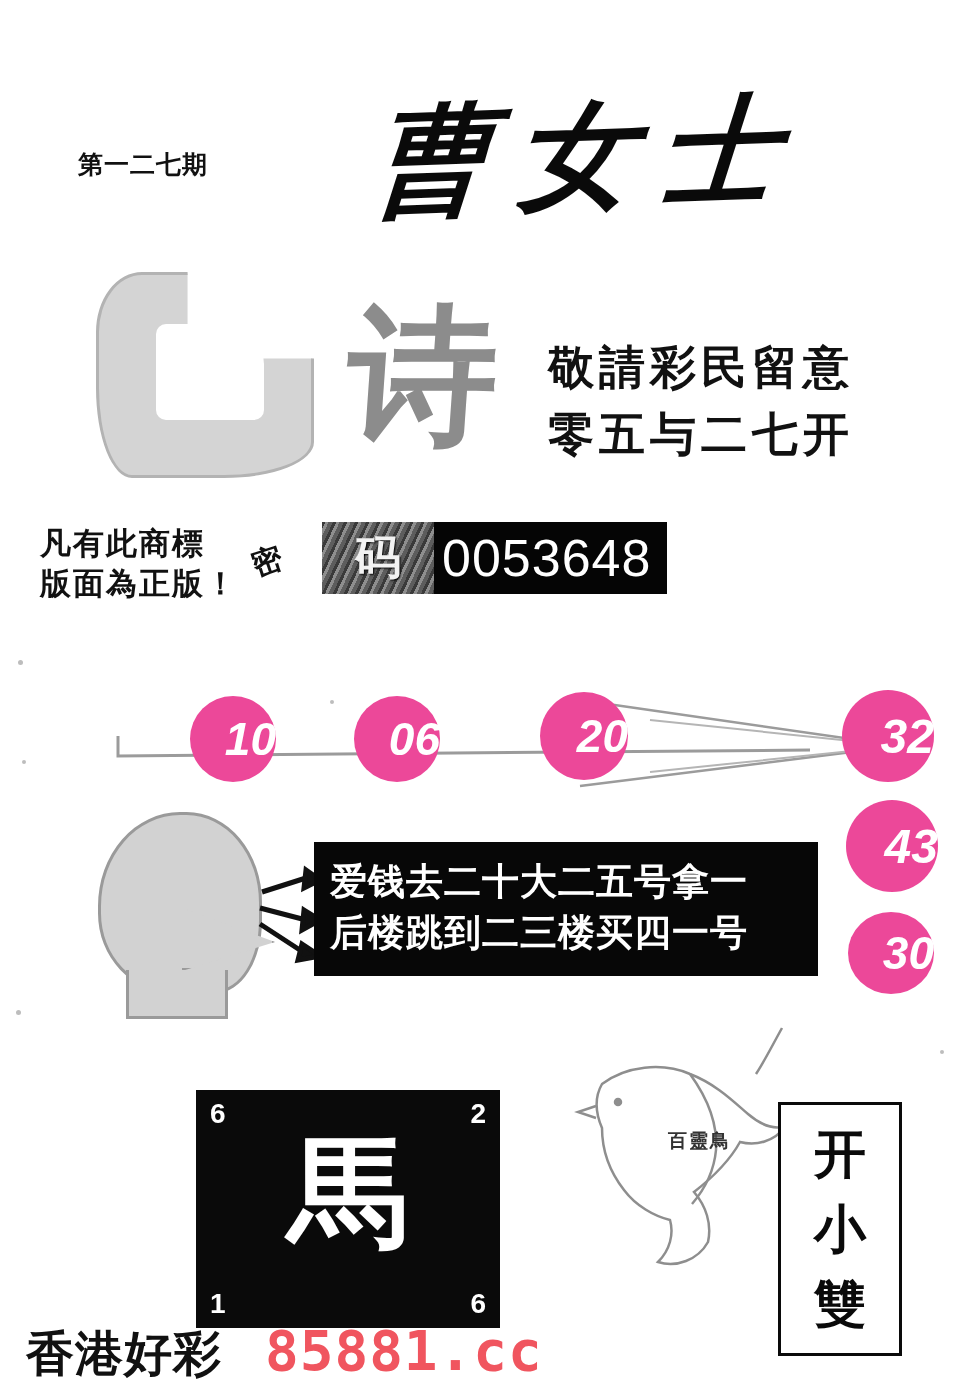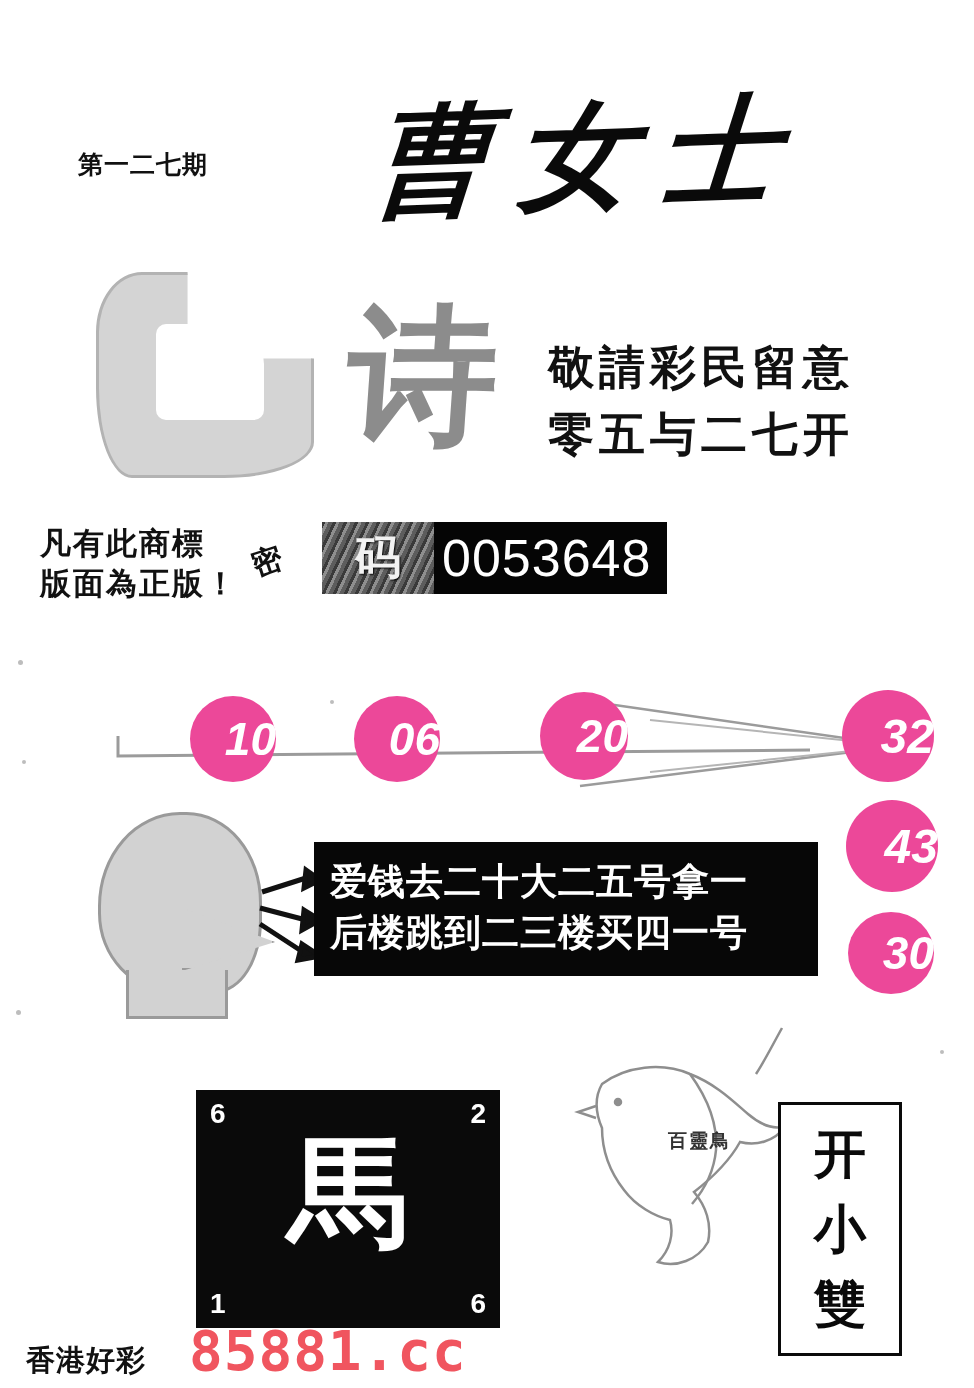--- a/index.html
+++ b/index.html
@@ -334,21 +334,21 @@
   .footer {
     position: absolute;
     left: 26px;
     top: 1318px;
     display: flex;
     align-items: baseline;
     white-space: nowrap;
   }
   .footer .hk {
     font-family: "DejaVu Serif", serif;
-    font-size: 29px;
+    font-size: 48px;
     font-weight: bold;
     color: #111;
     letter-spacing: 1px;
   }
   .footer .site {
     margin-left: 43px;
     font-family: "DejaVu Sans Mono", monospace;
     font-size: 56px;
     font-weight: bold;
     color: #f0555f;

